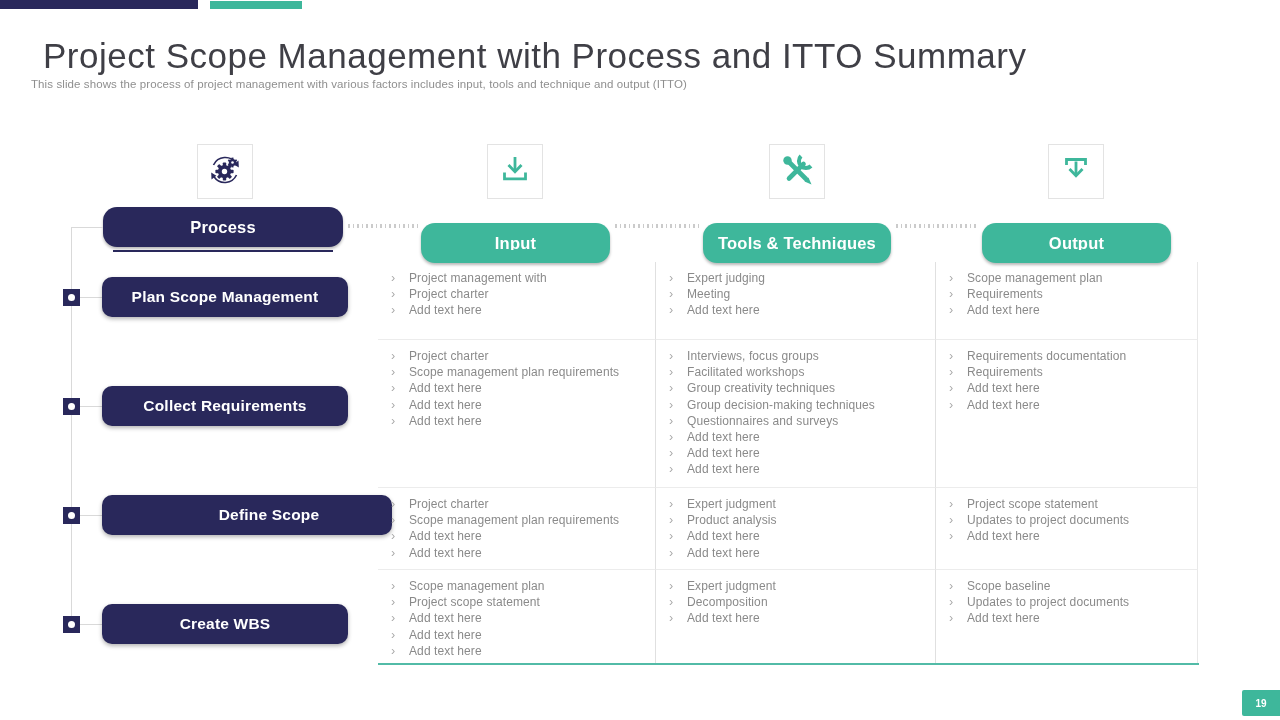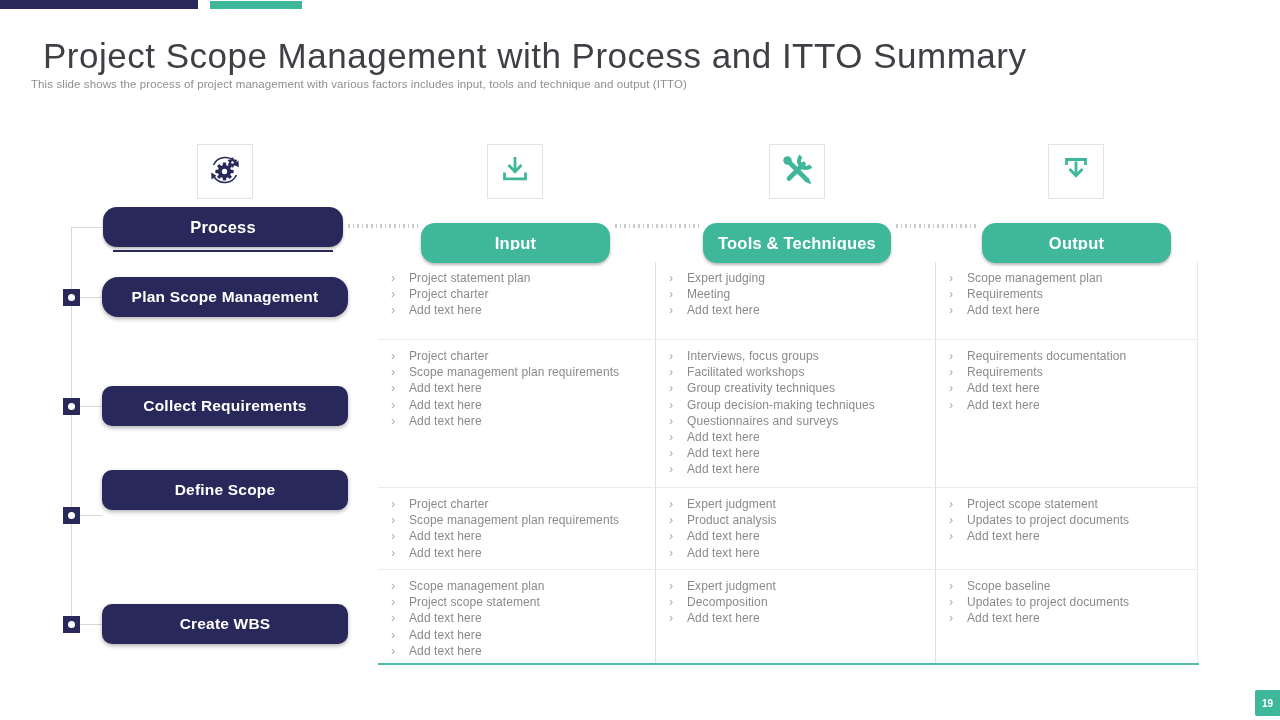--- a/index.html
+++ b/index.html
@@ -42,21 +42,21 @@
   .cell{box-sizing:border-box;padding:8px 8px 0 12px;border-bottom:1px solid #ececec;overflow:hidden;}
   .cell.col2,.cell.col3{border-left:1px solid #e0e0e0;}
   .cell.col3{border-right:1px solid #e8e8e8;}
   .cell.lastrow{border-bottom:none;}
   .cell-item{display:flex;line-height:16.2px;font-size:12px;}
   .chev{flex:none;width:18px;color:#a8a8a8;font-size:12.5px;padding-left:1px;}
   .item-text{color:#8a8a8a;letter-spacing:.1px;}
   .table-bottom-line{position:absolute;left:378px;top:663px;width:821px;height:2.4px;background:#52bba7;}
   
   .footer{position:absolute;left:0;top:702px;width:1262px;text-align:center;font-size:11px;color:#b5b5b5;}
-  .page-badge{position:absolute;right:0;top:690px;width:25px;height:26px;background:#3eb79b;color:#fff;
+  .page-badge{position:absolute;right:0;top:690px;width:38px;height:26px;background:#3eb79b;color:#fff;
               font-size:10px;font-weight:700;display:flex;align-items:center;justify-content:center;
               border-radius:2px 0 0 2px;}
 </style>
 </head>
 <body>
 
 <div class="slide">
 
   <div class="bar-navy"></div>
   <div class="bar-teal"></div>
@@ -170,38 +170,38 @@
   <div class="node" style="top:397.5px;">
       <span class="node-dot"></span>
     </div>
   <div class="node" style="top:506.5px;">
       <span class="node-dot"></span>
     </div>
   <div class="node" style="top:615.5px;">
       <span class="node-dot"></span>
     </div>
 
-  <div class="process-btn" style="top:277px;border-radius:16px;">
+  <div class="process-btn" style="top:277px;">
     <span>Plan Scope Management</span>
   </div>
   <div class="process-btn" style="top:386px;">
     <span>Collect Requirements</span>
   </div>
-  <div class="process-btn" style="top:470px;">
+  <div class="process-btn" style="top:495px;padding-left:44px;">
     <span>Define Scope</span>
   </div>
   <div class="process-btn" style="top:604px;">
     <span>Create WBS</span>
   </div>
 
   <div class="itto-table">
     <div class="cell col1">
         <div class="cell-item">
           <span class="chev">›</span>
-          <span class="item-text">Project statement plan</span>
+          <span class="item-text">Project management with</span>
         </div>
         <div class="cell-item">
           <span class="chev">›</span>
           <span class="item-text">Project charter</span>
         </div>
         <div class="cell-item">
           <span class="chev">›</span>
           <span class="item-text">Add text here</span>
         </div>
       </div>

